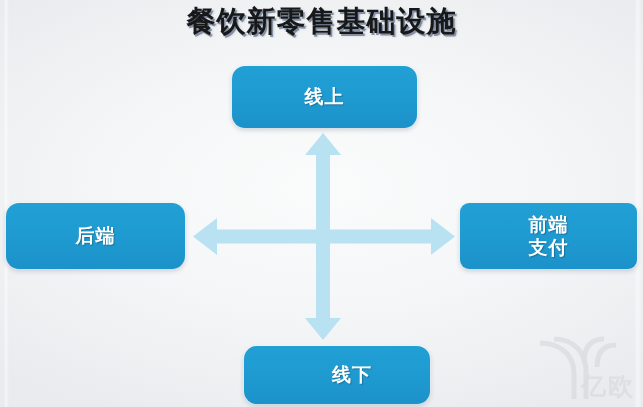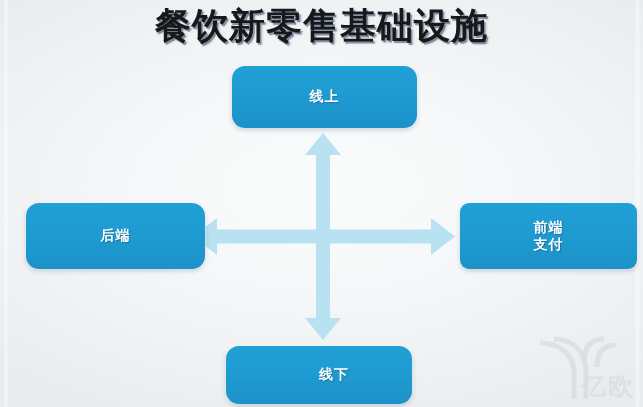--- a/index.html
+++ b/index.html
@@ -31,21 +31,21 @@
     pointer-events: none;
   }
 
   
   .title {
     position: absolute;
     top: 2px;
     left: 0;
     width: 643px;
     text-align: center;
-    font-size: 36px;
+    font-size: 29px;
     font-weight: bold;
     color: #17181a;
     letter-spacing: 1px;
     text-shadow: 1.5px 1.5px 0 rgba(40,60,90,0.45), 2.5px 2px 2px rgba(80,100,130,0.25);
     white-space: nowrap;
   }
 
   
   .cross {
     position: absolute;
@@ -64,31 +64,31 @@
     box-shadow: 0 2px 5px rgba(40,70,100,0.22), 0 0 0 1px rgba(255,255,255,0.55);
     display: flex;
     flex-direction: column;
     align-items: center;
     justify-content: center;
     box-sizing: border-box;
   }
   .node .line {
     color: #ffffff;
     font-weight: bold;
-    font-size: 14px;
+    font-size: 19px;
     line-height: 1.22;
     letter-spacing: 1px;
     text-shadow: 1px 1px 1px rgba(20,70,100,0.45);
     white-space: nowrap;
   }
 
   #node-top    { left: 232px; top: 66px;  width: 185px; height: 62px; }
-  #node-left   { left: 6px;   top: 203px; width: 179px; height: 66px; margin-left: 20px; }
+  #node-left   { left: 6px;   top: 203px; width: 179px; height: 66px; }
   #node-right  { left: 460px; top: 203px; width: 177px; height: 66px; border-radius: 9px; }
-  #node-bottom { left: 226px; top: 346px; width: 186px; height: 58px; padding-left: 30px; }
+  #node-bottom { left: 244px; top: 346px; width: 186px; height: 58px; padding-left: 30px; }
 
   
   .watermark {
     position: absolute;
     right: 4px;
     bottom: 2px;
     width: 105px;
     height: 76px;
     opacity: 0.5;
     pointer-events: none;

